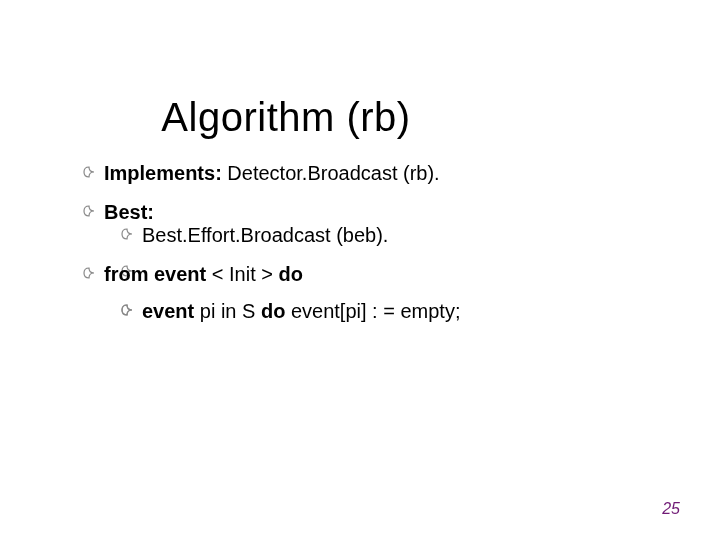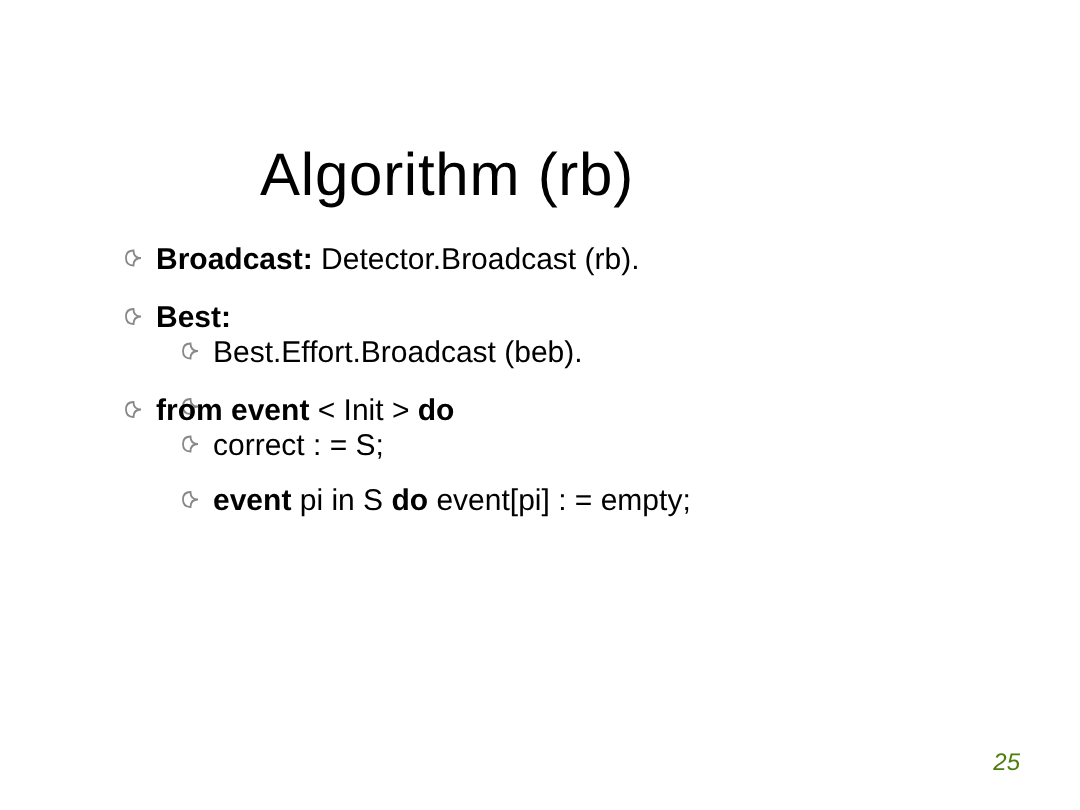--- a/index.html
+++ b/index.html
@@ -20,21 +20,20 @@
   }
   .title {
     position: absolute;
     top: 95px;
     left: 0;
     width: 572px;
     text-align: center;
     font-size: 40px;
     font-weight: 400;
     letter-spacing: 0.5px;
-    margin-left: 12px;
   }
   .body {
     position: absolute;
     top: 162px;
     left: 82px;
     width: 580px;
     font-size: 20px;
     line-height: 1.15;
   }
   ul {
@@ -64,40 +63,40 @@
   .bullet-icon svg {
     display: block;
   }
   .b { font-weight: 700; }
   .pagenum {
     position: absolute;
     right: 40px;
     bottom: 22px;
     font-size: 16px;
     font-style: italic;
-    color: #4d7c0f;
+    color: #701a75;
   }
 </style>
 </head>
 <body>
 
 <div class="slide">
 
   <div class="title">Algorithm  (rb)</div>
 
   <div class="body">
     <ul class="level1">
 
       <li>
         <span class="bullet-icon">
           <svg width="14" height="14" viewBox="0 0 14 14">
             <path d="M2 7 Q2 2 7 2 Q7 7 12 7 Q7 7 7 12 Q2 12 2 7 Z" fill="none" stroke="#888" stroke-width="1.2"></path>
           </svg>
         </span>
-        <span class="b">Broadcast:</span><span>  Detector.Broadcast (rb).</span>
+        <span class="b">Implements:</span><span>  Detector.Broadcast (rb).</span>
       </li>
 
       <li>
         <span class="bullet-icon">
           <svg width="14" height="14" viewBox="0 0 14 14">
             <path d="M2 7 Q2 2 7 2 Q7 7 12 7 Q7 7 7 12 Q2 12 2 7 Z" fill="none" stroke="#888" stroke-width="1.2"></path>
           </svg>
         </span>
         <span class="b">Best:</span>
         <ul class="level2">
@@ -126,21 +125,20 @@
           </svg>
         </span>
         <span class="b">from event </span><span>&lt; Init &gt; </span><span class="b">do</span>
         <ul class="level2">
           <li>
             <span class="bullet-icon">
               <svg width="14" height="14" viewBox="0 0 14 14">
                 <path d="M2 7 Q2 2 7 2 Q7 7 12 7 Q7 7 7 12 Q2 12 2 7 Z" fill="none" stroke="#888" stroke-width="1.2"></path>
               </svg>
             </span>
-            <span>correct : = S;</span>
           </li>
           <li>
             <span class="bullet-icon">
               <svg width="14" height="14" viewBox="0 0 14 14">
                 <path d="M2 7 Q2 2 7 2 Q7 7 12 7 Q7 7 7 12 Q2 12 2 7 Z" fill="none" stroke="#888" stroke-width="1.2"></path>
               </svg>
             </span>
             <span class="b">event</span><span> pi in S </span><span class="b">do</span><span> event[pi] : = empty;</span>
           </li>
         </ul>

